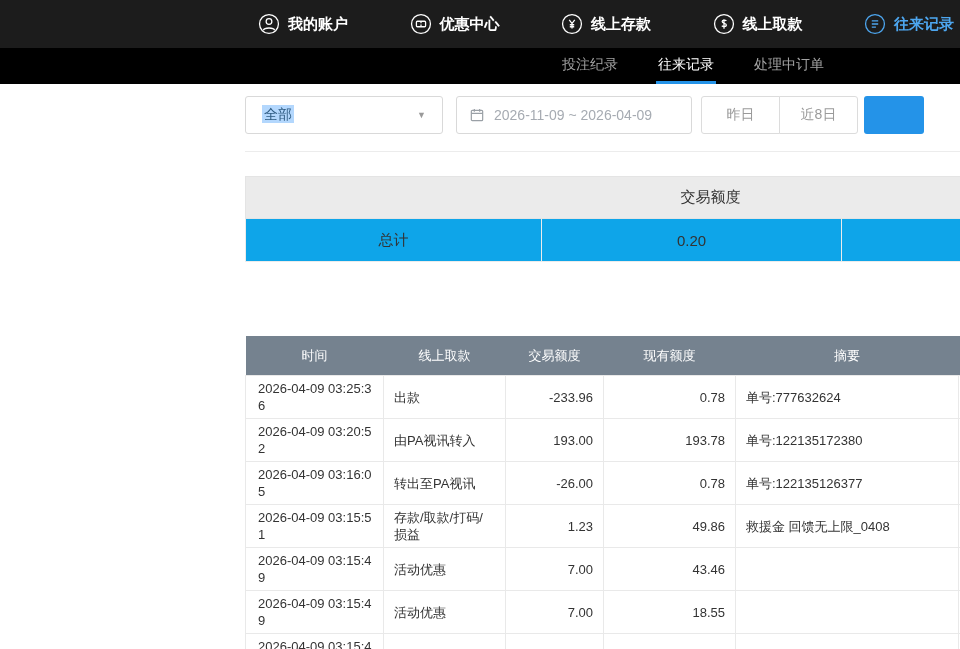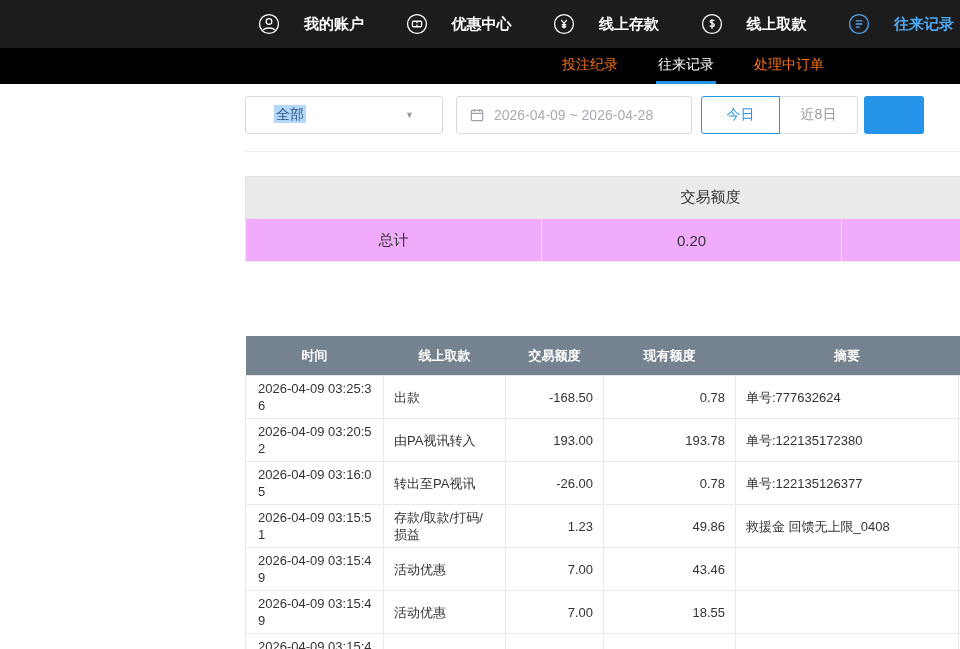--- a/index.html
+++ b/index.html
@@ -8,60 +8,60 @@
     --topnav-bg:#1c1c1c;
     --subnav-bg:#000000;
     --th-bg:#75828f;
   }
   *{margin:0;padding:0}
   html,body{width:960px;height:649px;overflow:hidden;background:#fff;
     font-family:"Liberation Sans","DejaVu Sans",sans-serif;}
   
   .topnav{height:48px;background:var(--topnav-bg);display:flex;align-items:center;
     box-sizing:border-box;padding:0 6px 0 258px;justify-content:space-between}
-  .nav-item{display:flex;align-items:center;gap:24px;color:#fff;font-size:15px;
+  .nav-item{display:flex;align-items:center;gap:8px;color:#fff;font-size:15px;
     font-weight:600;white-space:nowrap;cursor:pointer}
   .nav-item.active{color:var(--accent-light)}
   .nav-icon{display:flex;align-items:center}
   .nav-icon svg{display:block}
   
   .subnav{height:36px;background:var(--subnav-bg);display:flex;align-items:flex-end;
     padding-left:560px;gap:36px;box-sizing:border-box}
-  .tab{font-size:14px;color:#f97316;padding:0 2px 10px;position:relative;cursor:pointer;white-space:nowrap}
+  .tab{font-size:14px;color:#a3a3a3;padding:0 2px 10px;position:relative;cursor:pointer;white-space:nowrap}
   .tab.active{color:#fff}
   .tab.active::after{content:"";position:absolute;left:0;right:0;bottom:0;height:3px;background:var(--accent)}
   
   .content{position:relative}
   .filter-row{display:flex;margin:12px 0 0 245px;height:38px;align-items:stretch}
   .select{width:198px;border:1px solid #d9d9d9;border-radius:3px;background:#fff;
-    display:flex;align-items:center;justify-content:space-between;padding:0 28px;
+    display:flex;align-items:center;justify-content:space-between;padding:0 16px;
     box-sizing:border-box;font-size:14px;color:#333;cursor:pointer}
   .hl{background:#b3d7fd;color:#2d5a80;padding:1px 2px}
   .chevron{color:#9a9a9a;font-size:9px}
   .date-input{margin-left:13px;width:236px;border:1px solid #d9d9d9;border-radius:3px;
     display:flex;align-items:center;gap:9px;padding:0 12px;box-sizing:border-box;
     font-size:14px;color:#a6abb2;cursor:pointer;white-space:nowrap}
   .btn-group{margin-left:9px;display:flex}
   .qbtn{width:79px;border:1px solid #dcdcdc;background:#fff;color:#9a9a9a;font-size:14px;
     margin-left:-1px;cursor:pointer;font-family:inherit}
   .qbtn:first-child{margin-left:0;border-radius:3px 0 0 3px}
   .qbtn:last-child{border-radius:0 3px 3px 0}
   .qbtn.active{border-color:var(--accent);color:var(--accent);position:relative;z-index:1}
   .search-btn{margin-left:6px;width:60px;border:none;background:var(--accent);border-radius:3px;cursor:pointer}
   .divider{height:1px;background:#ececec;margin:17px 0 0 245px;width:715px}
   
   .summary{margin:24px 0 0 245px;width:930px;border-collapse:collapse;table-layout:fixed;
     font-size:15px;color:#333}
   .summary th{background:#ebebeb;height:41px;font-weight:500;text-align:center;
     border:1px solid #e4e4e4}
-  .summary td{background:#f0abfc;height:42px;text-align:center;border:1px solid #ececec}
+  .summary td{background:#0ea5e9;height:42px;text-align:center;border:1px solid #ececec}
   
   .tx{margin:74px 0 0 245px;width:930px;border-collapse:collapse;table-layout:fixed;
     font-size:13px;color:#333}
-  .tx th{background:var(--th-bg);color:#fff;font-weight:700;height:39px;text-align:center;font-size:13px}
+  .tx th{background:var(--th-bg);color:#fff;font-weight:400;height:39px;text-align:center;font-size:13px}
   .tx td{background:#fff;border:1px solid #e9e9e9;height:40px;box-sizing:border-box;
     padding:4px 10px;line-height:17px;vertical-align:middle;word-break:break-all}
   .tx td:nth-child(1){padding-left:12px}
   .tx td:nth-child(3),.tx td:nth-child(4){text-align:right}
 </style>
 </head>
 <body>
 
 <header class="topnav">
   <div class="nav-item">
@@ -125,24 +125,24 @@
       <span><span class="hl">全部</span></span>
       <span class="chevron">▼</span>
     </div>
     <div class="date-input">
       <span style="display:flex">
         <svg viewBox="0 0 24 24" width="16" height="16" fill="none" stroke="#9aa0a6" stroke-width="1.8">
           <rect x="3.5" y="5" width="17" height="15.5" rx="1.5"></rect>
           <path d="M3.5 9.5h17M8 3v4M16 3v4"></path>
         </svg>
       </span>
-      <span>2026-04-09 ~ 2026-04-28</span>
+      <span>2026-11-09 ~ 2026-04-09</span>
     </div>
     <div class="btn-group">
-      <button class="qbtn active">今日</button>
+      <button class="qbtn">昨日</button>
       <button class="qbtn">近8日</button>
     </div>
     <button class="search-btn"></button>
   </div>
 
   <div class="divider"></div>
 
   <table class="summary">
     <colgroup>
         <col style="width:296px">
@@ -179,21 +179,21 @@
           <th>交易额度</th>
           <th>现有额度</th>
           <th>摘要</th>
           <th></th>
         </tr>
     </thead>
     <tbody>
         <tr>
           <td>2026-04-09 03:25:36</td>
           <td>出款</td>
-          <td>-168.50</td>
+          <td>-233.96</td>
           <td>0.78</td>
           <td>单号:777632624</td>
           <td></td>
         </tr>
         <tr>
           <td>2026-04-09 03:20:52</td>
           <td>由PA视讯转入</td>
           <td>193.00</td>
           <td>193.78</td>
           <td>单号:122135172380</td>

